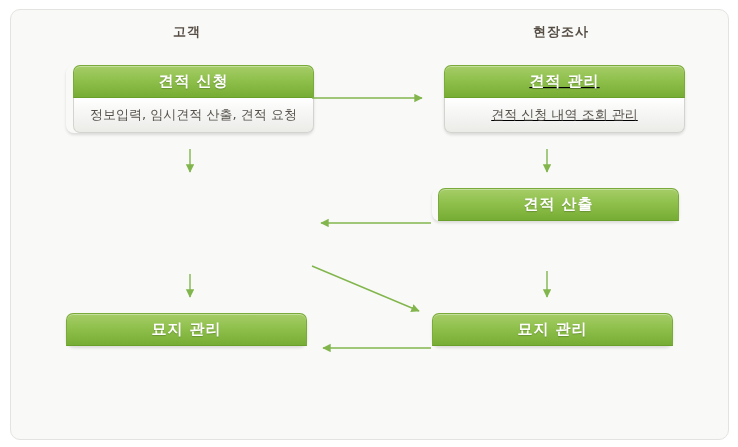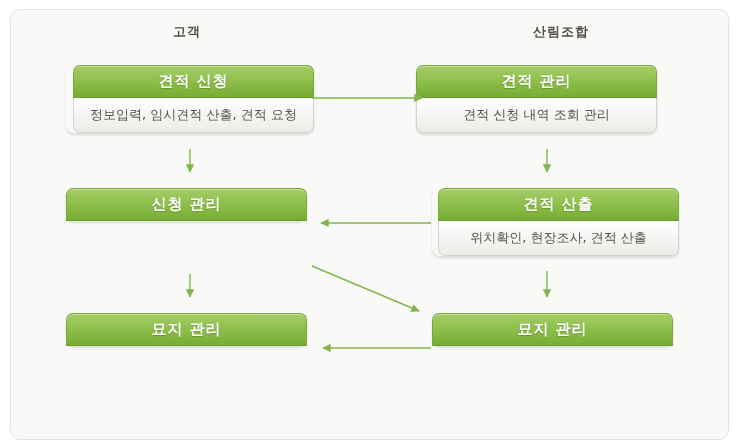--- a/index.html
+++ b/index.html
@@ -48,21 +48,21 @@
     height:34px;line-height:34px;
     text-align:center;
     font-size:13px;
     color:var(--body_text,#55504a);
     background:linear-gradient(180deg,#ffffff 0%,#ebebe8 100%);
     border:1px solid #d3d3cf;border-top:none;
     border-radius:0 0 7px 7px;
     white-space:nowrap;
   }
   #box-quote-request{left:66px;top:65px;padding-left:7px;}
-  #box-quote-management{left:416px;top:65px;}
+  #box-quote-management{left:444px;top:65px;text-decoration:underline;}
   #box-application-management{left:66px;top:188px;}
   #box-quote-calculation{left:432px;top:188px;padding-left:6px;}
   #box-cemetery-customer{left:66px;top:313px;}
   #box-cemetery-coop{left:432px;top:313px;}
 
   svg.arrows{
     position:absolute;left:0;top:0;
     width:738px;height:447px;
     pointer-events:none;
   }
@@ -73,39 +73,37 @@
   svg.arrows marker path{
     fill:var(--arrow,#82b64d);
   }
 </style>
 </head>
 <body>
 
 <div class="panel"></div>
 
 <div class="col-label" id="label-customer">고객</div>
-<div class="col-label" id="label-coop">산림조합</div>
+<div class="col-label" id="label-coop">현장조사</div>
 
 <div class="flowbox" id="box-quote-request">
   <div class="hd">견적 신청</div>
   <div class="bd">정보입력, 임시견적 산출, 견적 요청</div>
 </div>
 
 <div class="flowbox" id="box-quote-management">
   <div class="hd">견적 관리</div>
   <div class="bd">견적 신청 내역 조회 관리</div>
 </div>
 
 <div class="flowbox" id="box-application-management">
-  <div class="hd">신청 관리</div>
 </div>
 
 <div class="flowbox" id="box-quote-calculation">
   <div class="hd">견적 산출</div>
-  <div class="bd">위치확인, 현장조사, 견적 산출</div>
 </div>
 
 <div class="flowbox" id="box-cemetery-customer">
   <div class="hd">묘지 관리</div>
 </div>
 
 <div class="flowbox" id="box-cemetery-coop">
   <div class="hd">묘지 관리</div>
 </div>
 

